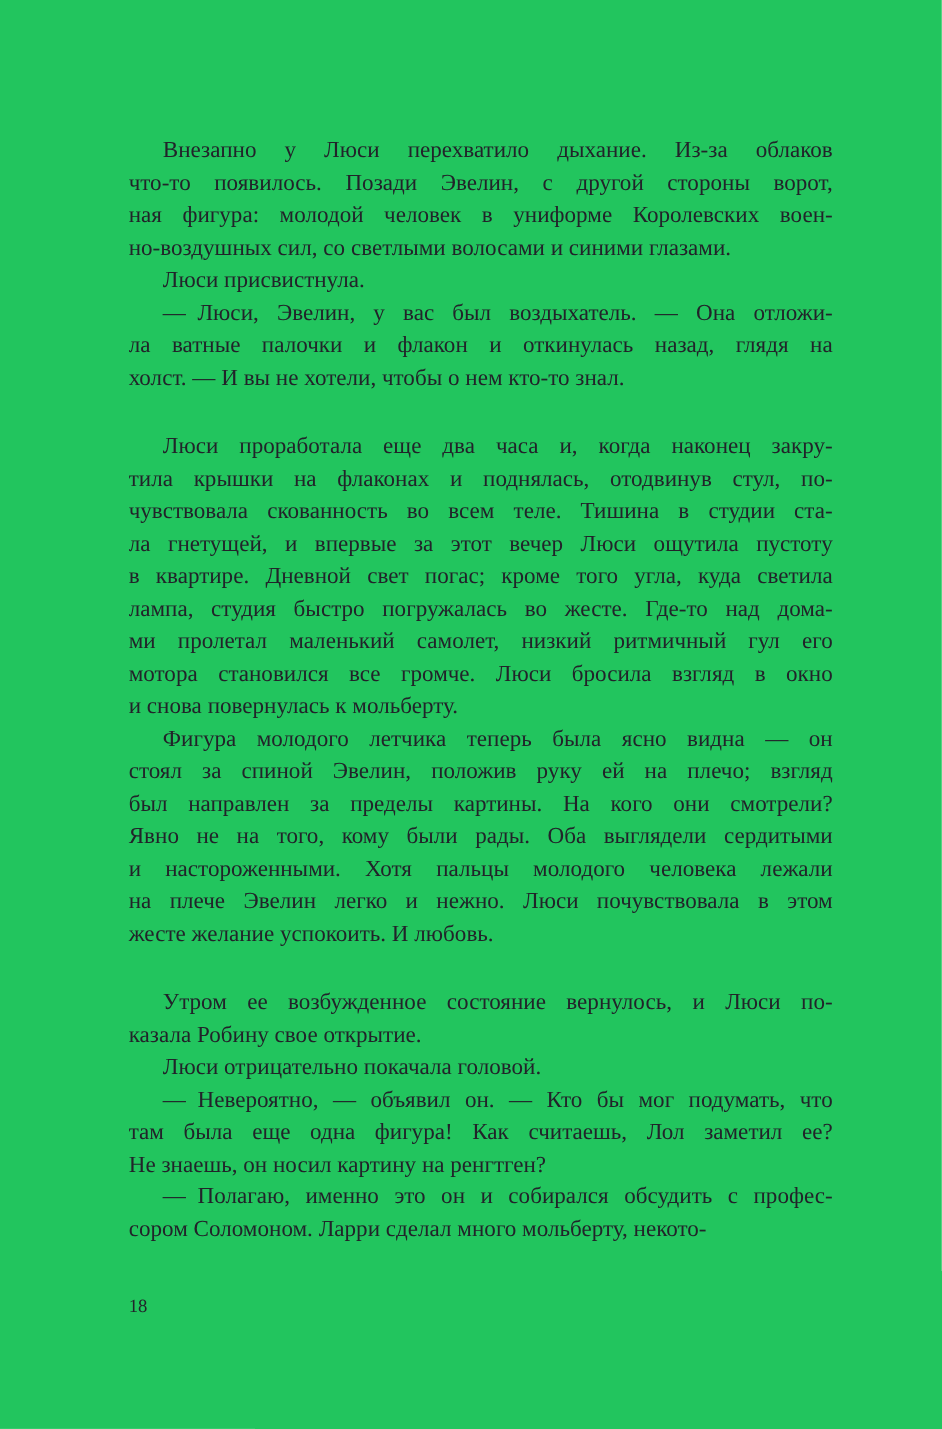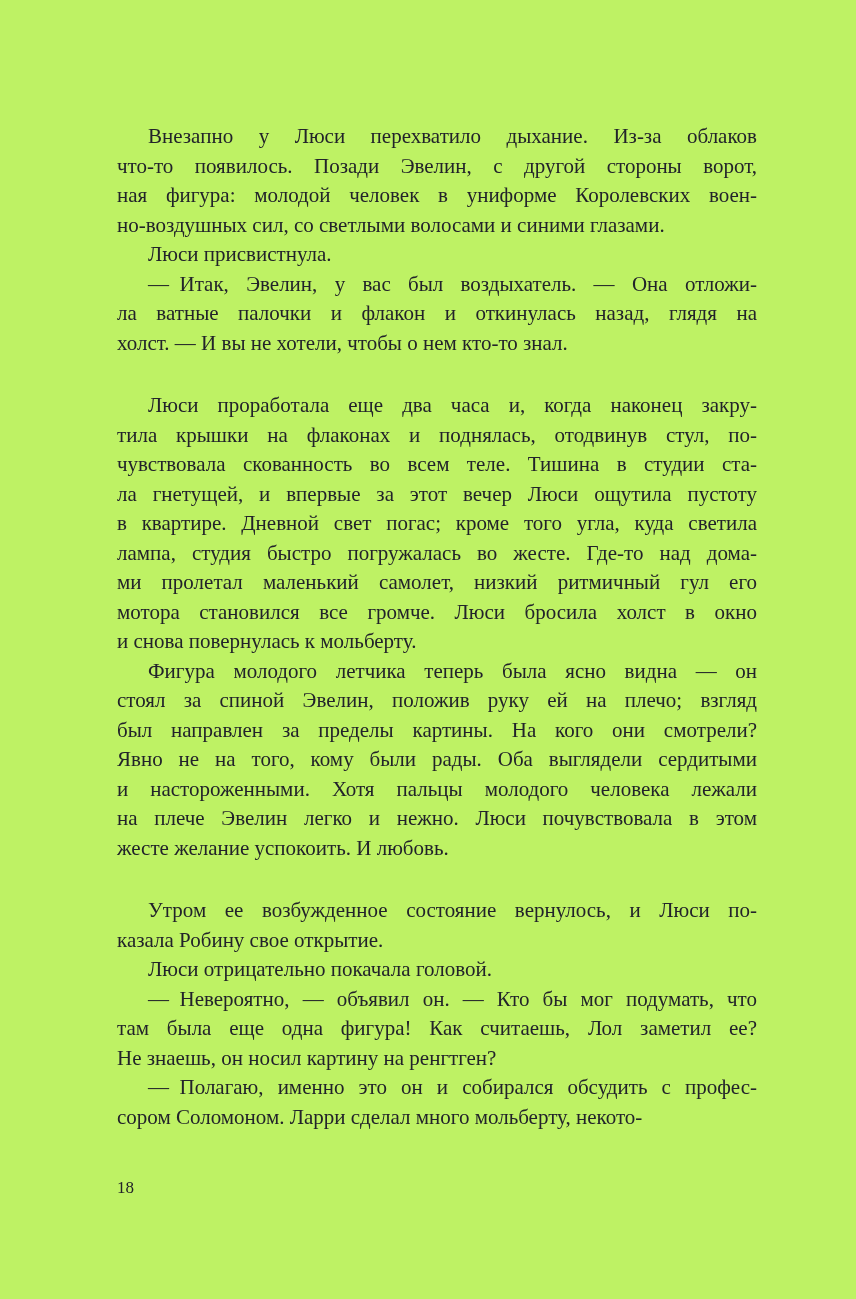--- a/index.html
+++ b/index.html
@@ -4,21 +4,21 @@
 <style>
   html, body { margin: 0; padding: 0; }
   body {
     width: 856px; height: 1299px;
     background: #ffffff;
     font-family: "Liberation Serif", "DejaVu Serif", serif;
   }
   .page {
     position: relative;
     width: 856px; height: 1299px;
-    background: #bef264;
+    background: #22c55e;
     overflow: hidden;
     color: #22232a;
   }
   .textblock {
     position: absolute;
     left: 117px; top: 122px; width: 640px;
     font-size: 21px;
     line-height: 29.5px;
     color: #22232a;
   }
@@ -49,35 +49,35 @@
         <div class="para">
           <div class="ln first">Внезапно у Люси перехватило дыхание. Из-за облаков</div>
           <div class="ln">что-то появилось. Позади Эвелин, с другой стороны ворот,</div>
           <div class="ln">ная фигура: молодой человек в униформе Королевских воен-</div>
           <div class="ln last">но-воздушных сил, со светлыми волосами и синими глазами.</div>
         </div>
         <div class="para">
           <div class="ln first last">Люси присвистнула.</div>
         </div>
         <div class="para">
-          <div class="ln first">— Итак, Эвелин, у вас был воздыхатель. — Она отложи-</div>
+          <div class="ln first">— Люси, Эвелин, у вас был воздыхатель. — Она отложи-</div>
           <div class="ln">ла ватные палочки и флакон и откинулась назад, глядя на</div>
           <div class="ln last">холст. — И вы не хотели, чтобы о нем кто-то знал.</div>
         </div>
       </div>
       <div class="section">
         <div class="para">
           <div class="ln first">Люси проработала еще два часа и, когда наконец закру-</div>
           <div class="ln">тила крышки на флаконах и поднялась, отодвинув стул, по-</div>
           <div class="ln">чувствовала скованность во всем теле. Тишина в студии ста-</div>
           <div class="ln">ла гнетущей, и впервые за этот вечер Люси ощутила пустоту</div>
           <div class="ln">в квартире. Дневной свет погас; кроме того угла, куда светила</div>
           <div class="ln">лампа, студия быстро погружалась во жесте. Где-то над дома-</div>
           <div class="ln">ми пролетал маленький самолет, низкий ритмичный гул его</div>
-          <div class="ln">мотора становился все громче. Люси бросила холст в окно</div>
+          <div class="ln">мотора становился все громче. Люси бросила взгляд в окно</div>
           <div class="ln last">и снова повернулась к мольберту.</div>
         </div>
         <div class="para">
           <div class="ln first">Фигура молодого летчика теперь была ясно видна — он</div>
           <div class="ln">стоял за спиной Эвелин, положив руку ей на плечо; взгляд</div>
           <div class="ln">был направлен за пределы картины. На кого они смотрели?</div>
           <div class="ln">Явно не на того, кому были рады. Оба выглядели сердитыми</div>
           <div class="ln">и настороженными. Хотя пальцы молодого человека лежали</div>
           <div class="ln">на плече Эвелин легко и нежно. Люси почувствовала в этом</div>
           <div class="ln last">жесте желание успокоить. И любовь.</div>

